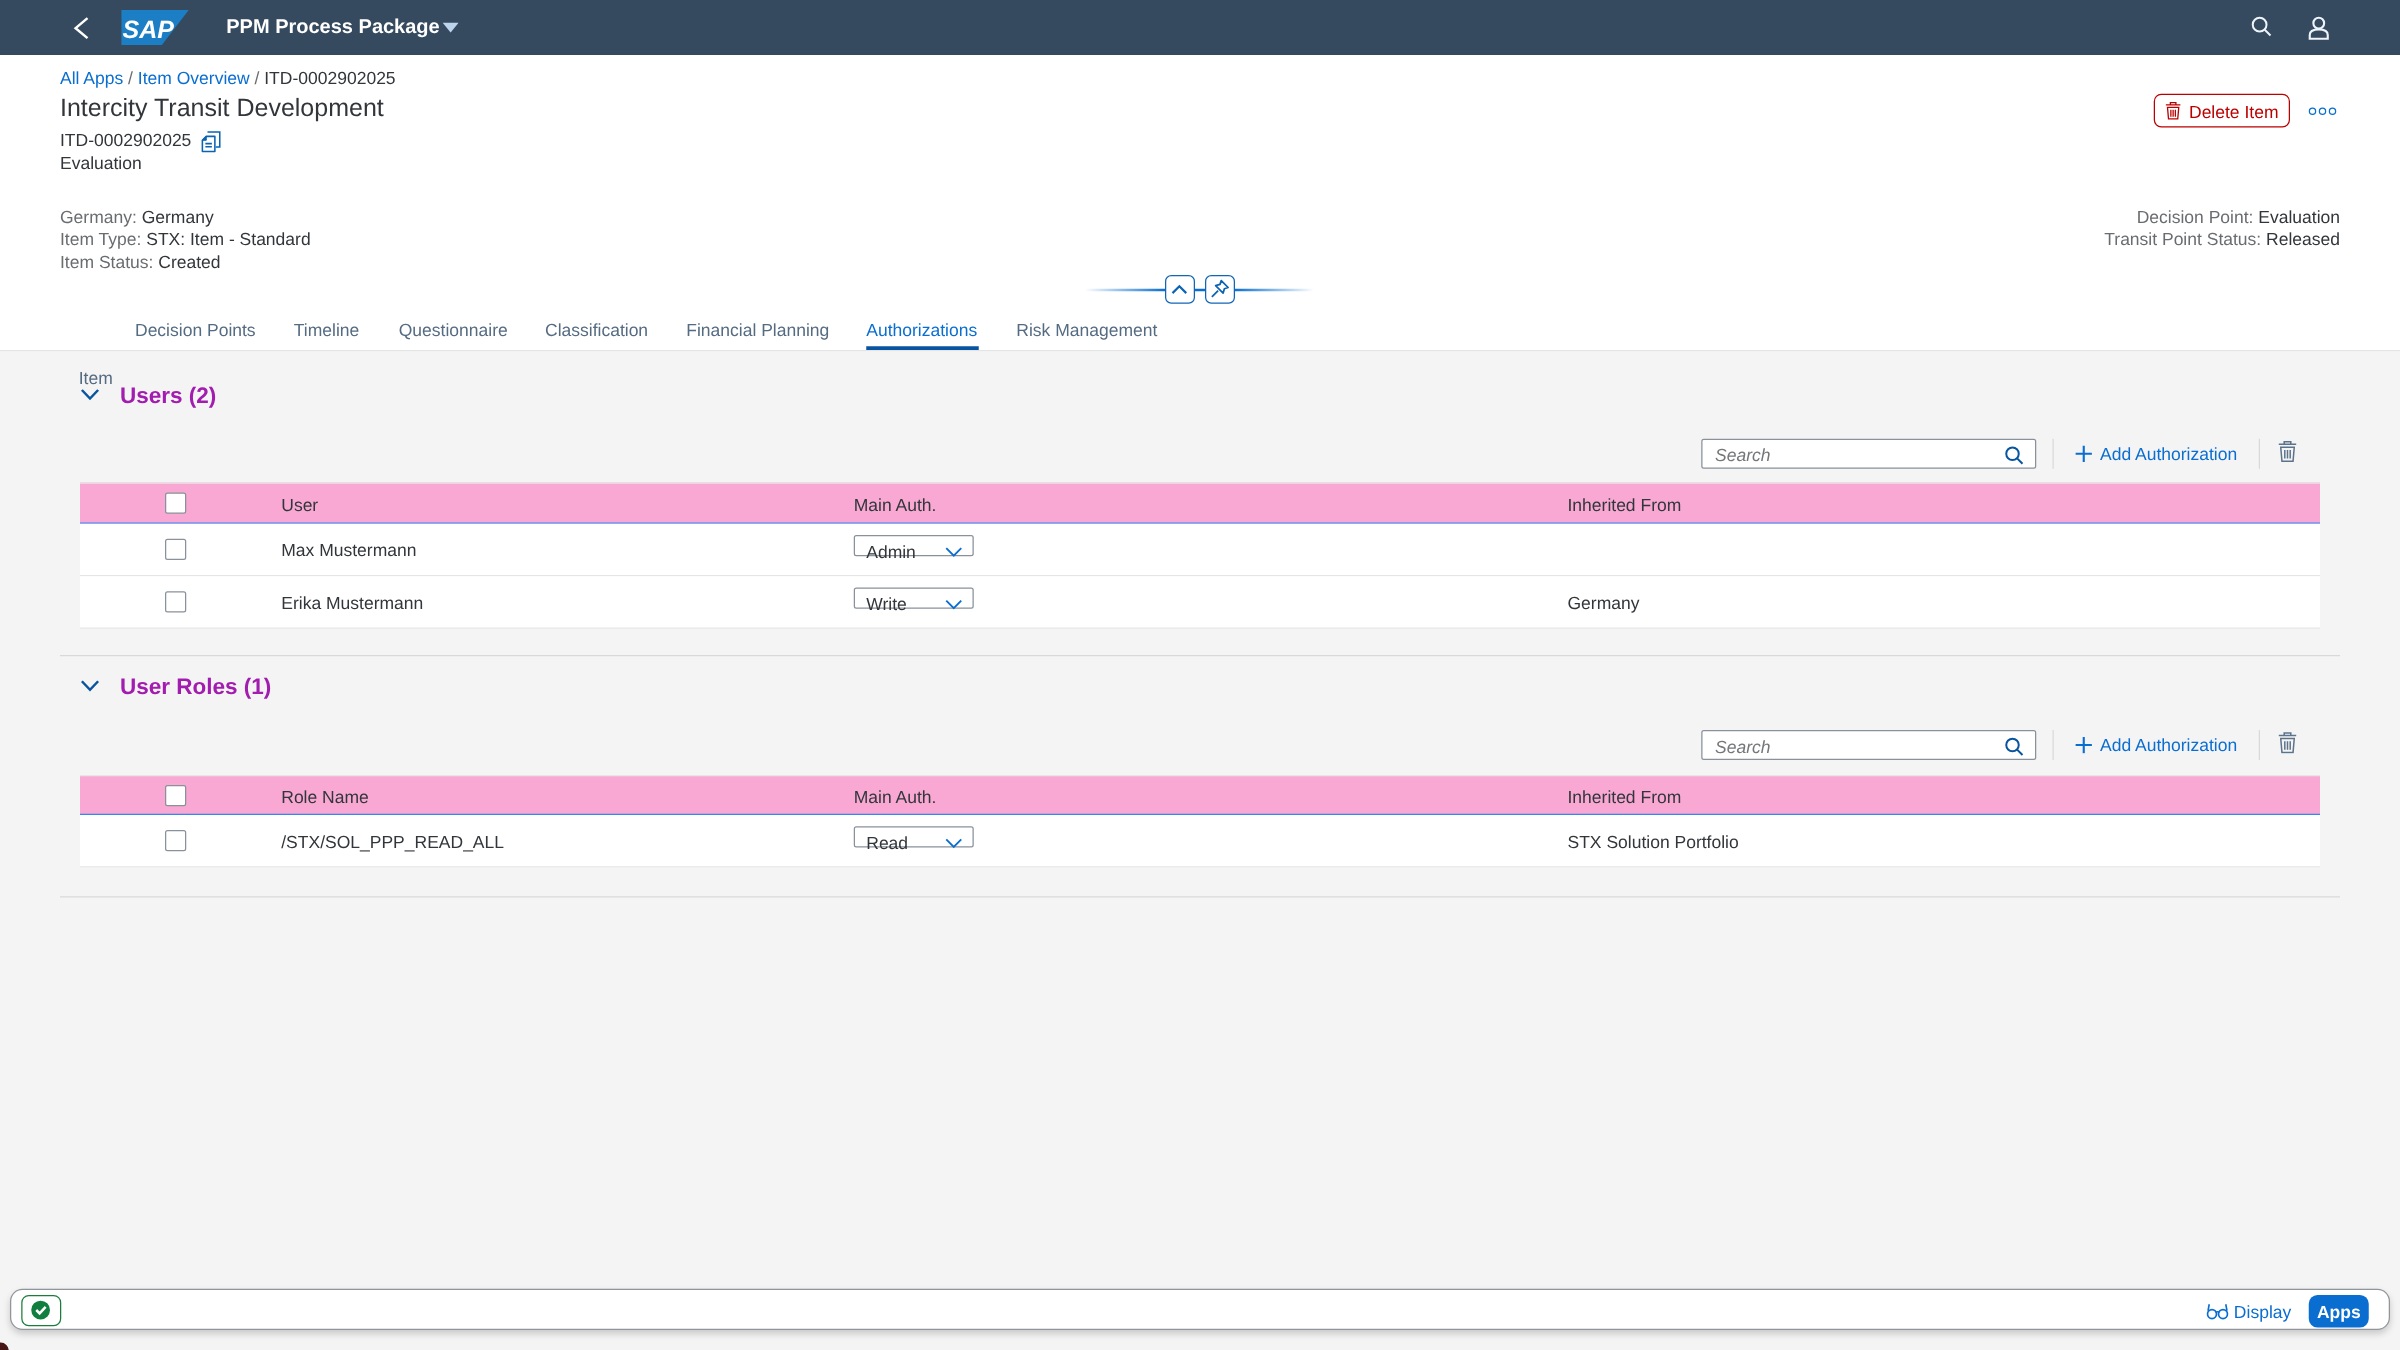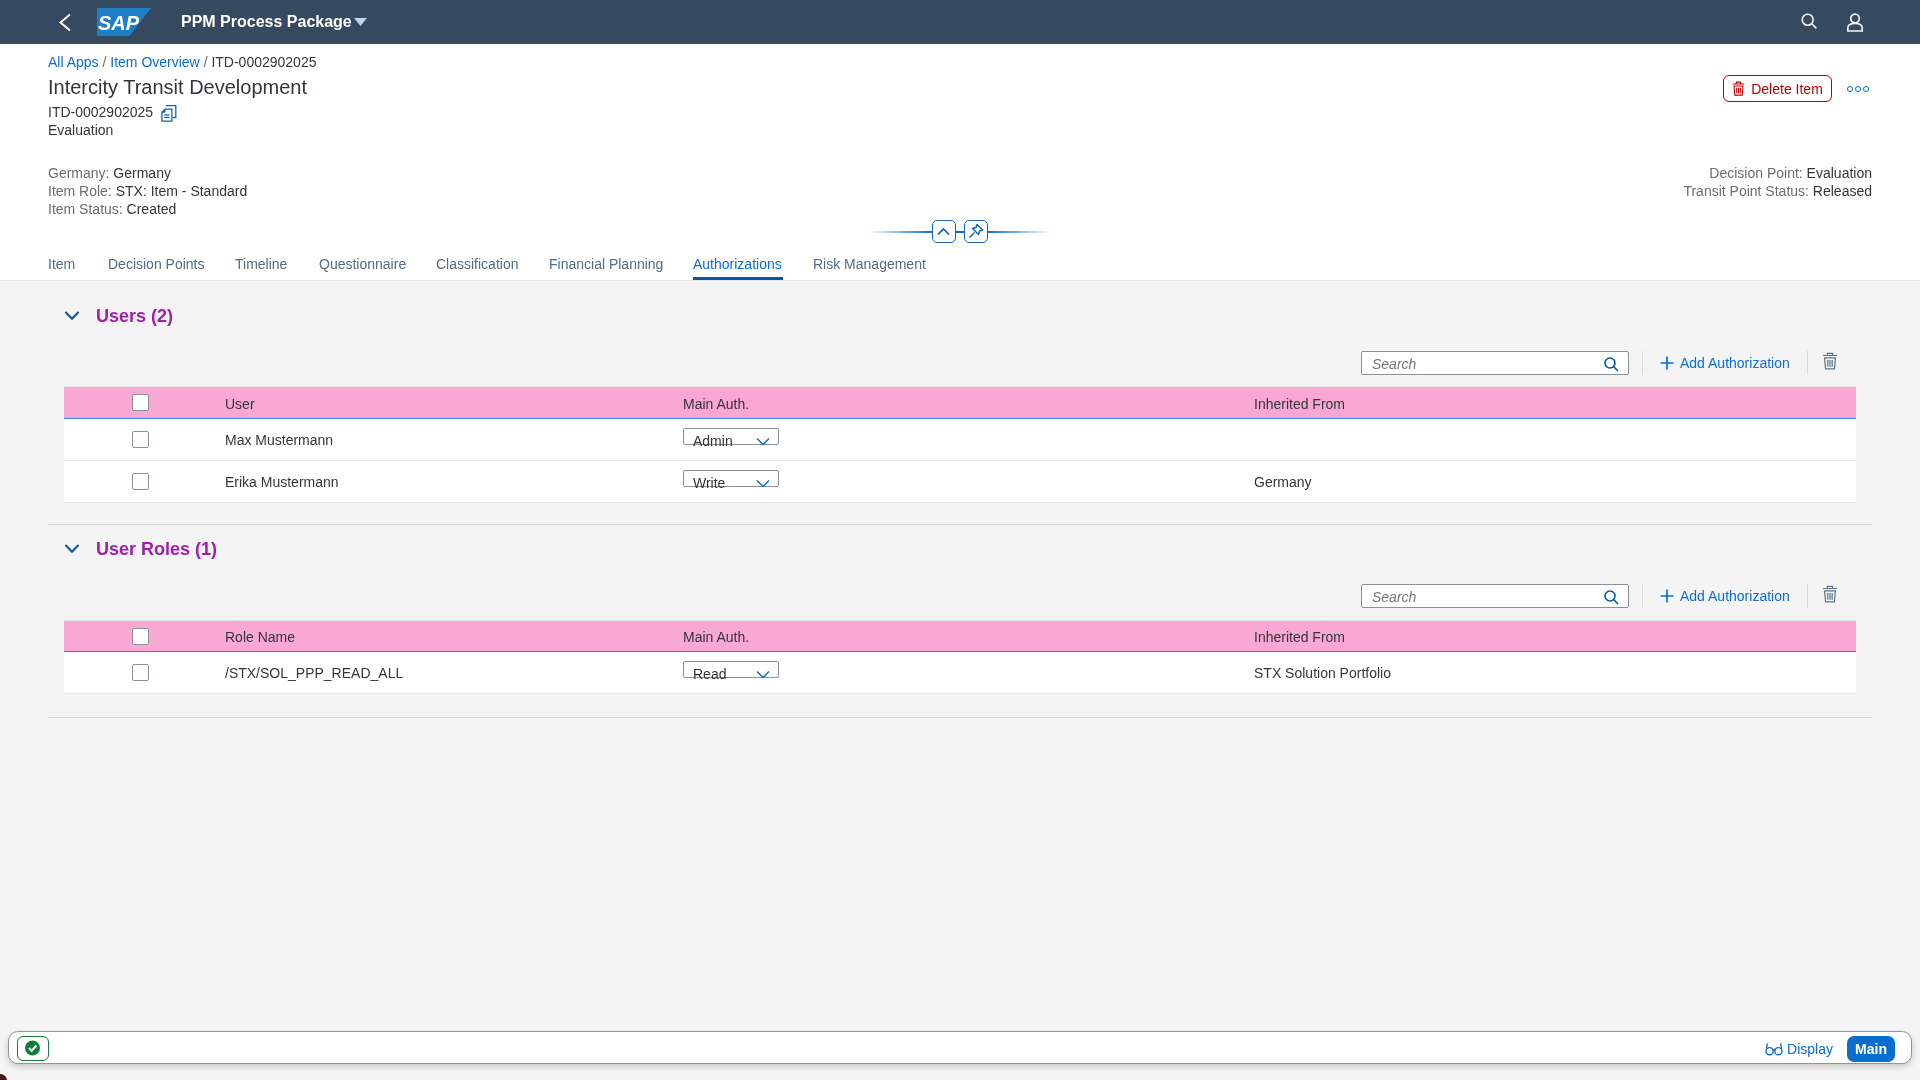--- a/index.html
+++ b/index.html
@@ -106,40 +106,40 @@
   <span>Delete Item</span>
 </div>
 <div class="dots">
     <i></i>
     <i></i>
     <i></i>
   </div>
 
 <div class="info info-l">
   <div><span class="lb">Germany: </span><span class="vl">Germany</span></div>
-  <div><span class="lb">Item Role: </span><span class="vl">STX: Item - Standard</span></div>
+  <div><span class="lb">Item Type: </span><span class="vl">STX: Item - Standard</span></div>
   <div><span class="lb">Item Status: </span><span class="vl">Created</span></div>
 </div>
 <div class="info info-r">
   <div><span class="lb">Decision Point: </span><span class="vl">Evaluation</span></div>
   <div><span class="lb">Transit Point Status: </span><span class="vl">Released</span></div>
 </div>
 
 <div class="aline" style="left:868px;width:64px;background:linear-gradient(to right,rgba(10,110,209,0),#0a6ed1);"></div>
 <div class="aline" style="left:955px;width:10px;background:#0a6ed1;"></div>
 <div class="aline" style="left:987px;width:64px;background:linear-gradient(to right,#0a6ed1,rgba(10,110,209,0));"></div>
 <div class="abtn" style="left:932px;"><svg width="21" height="21">
       <path d="M5,13.5 L10.5,8 L16,13.5" fill="none" stroke="#0b63b4" stroke-width="1.7"></path>
     </svg></div>
 <div class="abtn" style="left:964px;"><svg width="21" height="21" viewBox="0 0 21 21">
       <path d="M12,3.5 L17.5,9 L14.5,10 L13.5,13.5 L7.5,7.5 L11,6.5 Z" fill="none" stroke="#0b63b4" stroke-width="1.4" stroke-linejoin="round"></path>
       <line x1="9.5" y1="11.5" x2="4.5" y2="16.5" stroke="#0b63b4" stroke-width="1.4"></line>
     </svg></div>
 
-<div class="tab" style="left:48px;">Item</div>
+<div class="tab" style="left:63px;margin-top:38px;">Item</div>
 <div class="tab" style="left:108px;">Decision Points</div>
 <div class="tab" style="left:235px;">Timeline</div>
 <div class="tab" style="left:319px;">Questionnaire</div>
 <div class="tab" style="left:436px;">Classification</div>
 <div class="tab" style="left:549px;">Financial Planning</div>
 <div class="tab sel" style="left:693px;">Authorizations</div>
 <div class="tab" style="left:813px;">Risk Management</div>
 <div class="tab-underline"></div>
 
 <svg class="chev" style="left:64px;top:309px" width="17" height="13">
@@ -248,15 +248,15 @@
   <div class="display">
     <svg width="18" height="14" viewBox="0 0 18 14">
         <circle cx="4.6" cy="9.2" r="3.6" fill="none" stroke="#0a6ed1" stroke-width="1.4"></circle>
         <circle cx="13.4" cy="9.2" r="3.6" fill="none" stroke="#0a6ed1" stroke-width="1.4"></circle>
         <path d="M7.4,8 Q9,6.8 10.6,8" fill="none" stroke="#0a6ed1" stroke-width="1.3"></path>
         <path d="M1.4,6.6 L2.4,1.4" fill="none" stroke="#0a6ed1" stroke-width="1.3"></path>
         <path d="M16.6,6.6 L15.6,1.4" fill="none" stroke="#0a6ed1" stroke-width="1.3"></path>
       </svg>
     <span>Display</span>
   </div>
-  <div class="save">Main</div>
+  <div class="save">Apps</div>
 </div>
 <div class="abs" style="left:-6px;top:1074px;width:13px;height:13px;border-radius:50%;background:#471513;"></div>
 
 </body></html>

